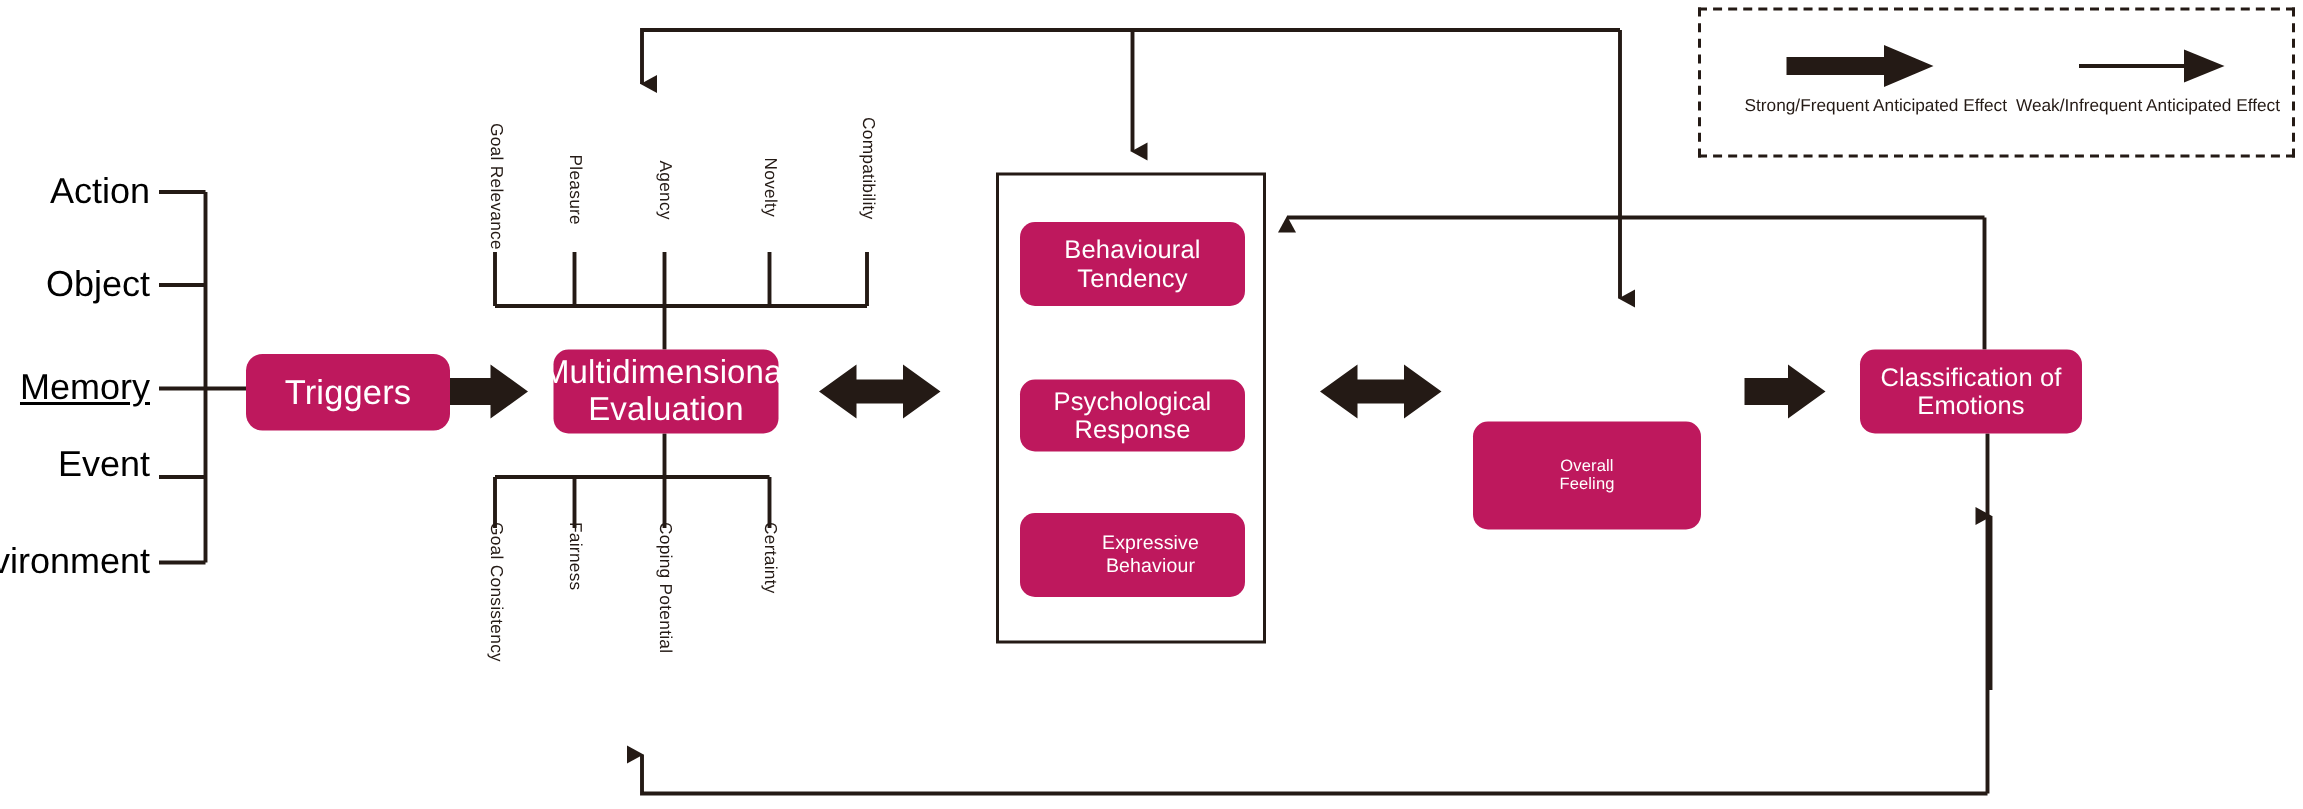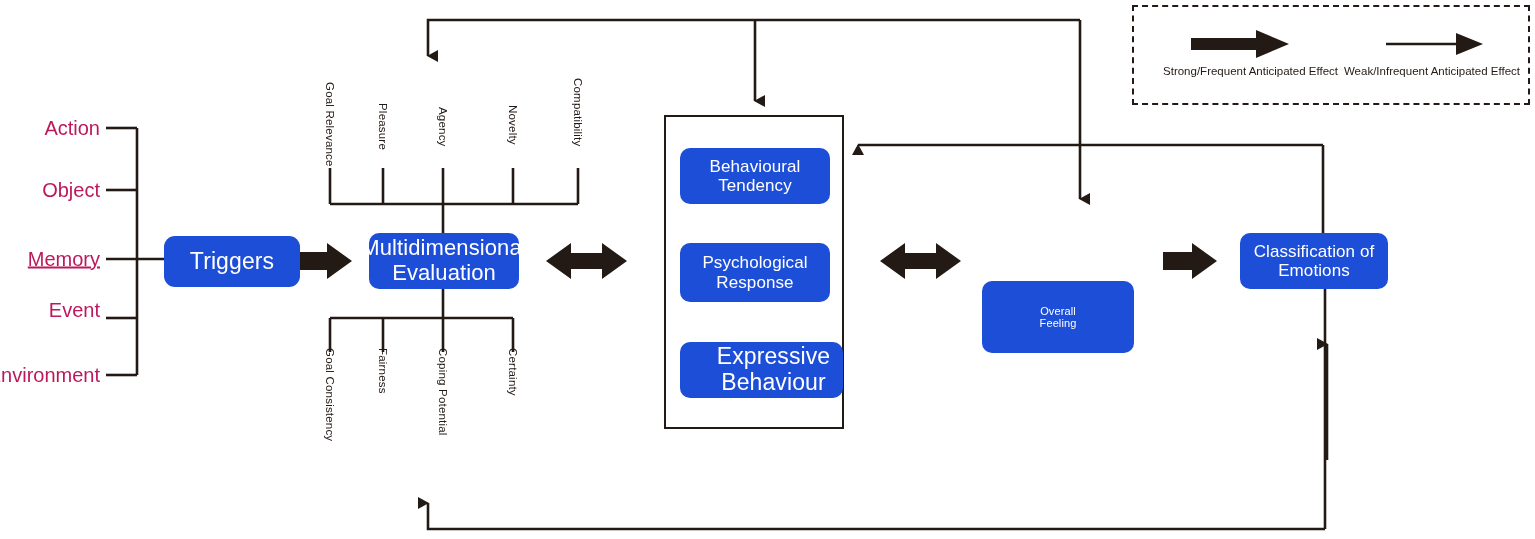--- a/index.html
+++ b/index.html
@@ -8,48 +8,48 @@
     font-family:"Liberation Sans", sans-serif;
     color:#241a15;
     overflow:hidden;
     position:relative;
   }
   #stage{position:absolute;left:0;top:0;width:1535px;height:539px;}
   svg#wires{position:absolute;left:0;top:0;width:1535px;height:539px;}
 
   .node{
     position:absolute;
-    background:#1d4ed8;
+    background:#be185d;
     color:#ffffff;
     border-radius:10px;
     display:flex;align-items:center;justify-content:center;
     text-align:center;
     line-height:1.12;
     box-sizing:border-box;
     letter-spacing:.1px;
   }
   .node span{display:block;}
 
   #node-triggers{left:164px;top:236px;width:136px;height:51px;font-size:23px;border-radius:11px;}
   #node-multidim{left:369px;top:233px;width:150px;height:56px;font-size:22px;}
   #node-behtend{left:680px;top:148px;width:150px;height:56px;font-size:17px;}
-  #node-psych{left:680px;top:243px;width:150px;height:59px;font-size:17px;}
-  #node-express{left:680px;top:342px;width:163px;height:56px;font-size:23px;padding-left:24px;}
+  #node-psych{left:680px;top:253px;width:150px;height:48px;font-size:17px;}
+  #node-express{left:680px;top:342px;width:150px;height:56px;font-size:13px;padding-left:24px;}
   #node-overall{left:982px;top:233px;width:152px;height:72px;font-size:11px;margin-top:48px;}
   #node-classif{left:1240px;top:233px;width:148px;height:56px;font-size:17px;justify-content:center;}
 
   #response-group{
     position:absolute;left:664px;top:115px;width:180px;height:314px;
     border:2.5px solid #241a15;background:transparent;box-sizing:border-box;
   }
 
   .trigger-label{
     position:absolute;
-    font-size:20px;
-    color:#be185d;
+    font-size:24px;
+    color:#000000;
     text-align:center;
     white-space:nowrap;
     transform:translateY(-50%);
   }
   #lbl-action{right:1435px;top:128px;}
   #lbl-object{right:1435px;top:190px;margin-left:44px;}
   #lbl-memory{right:1435px;top:259px;text-decoration:underline;}
   #lbl-event{right:1435px;top:310px;}
   #lbl-environment{right:1435px;top:375px;}
 

